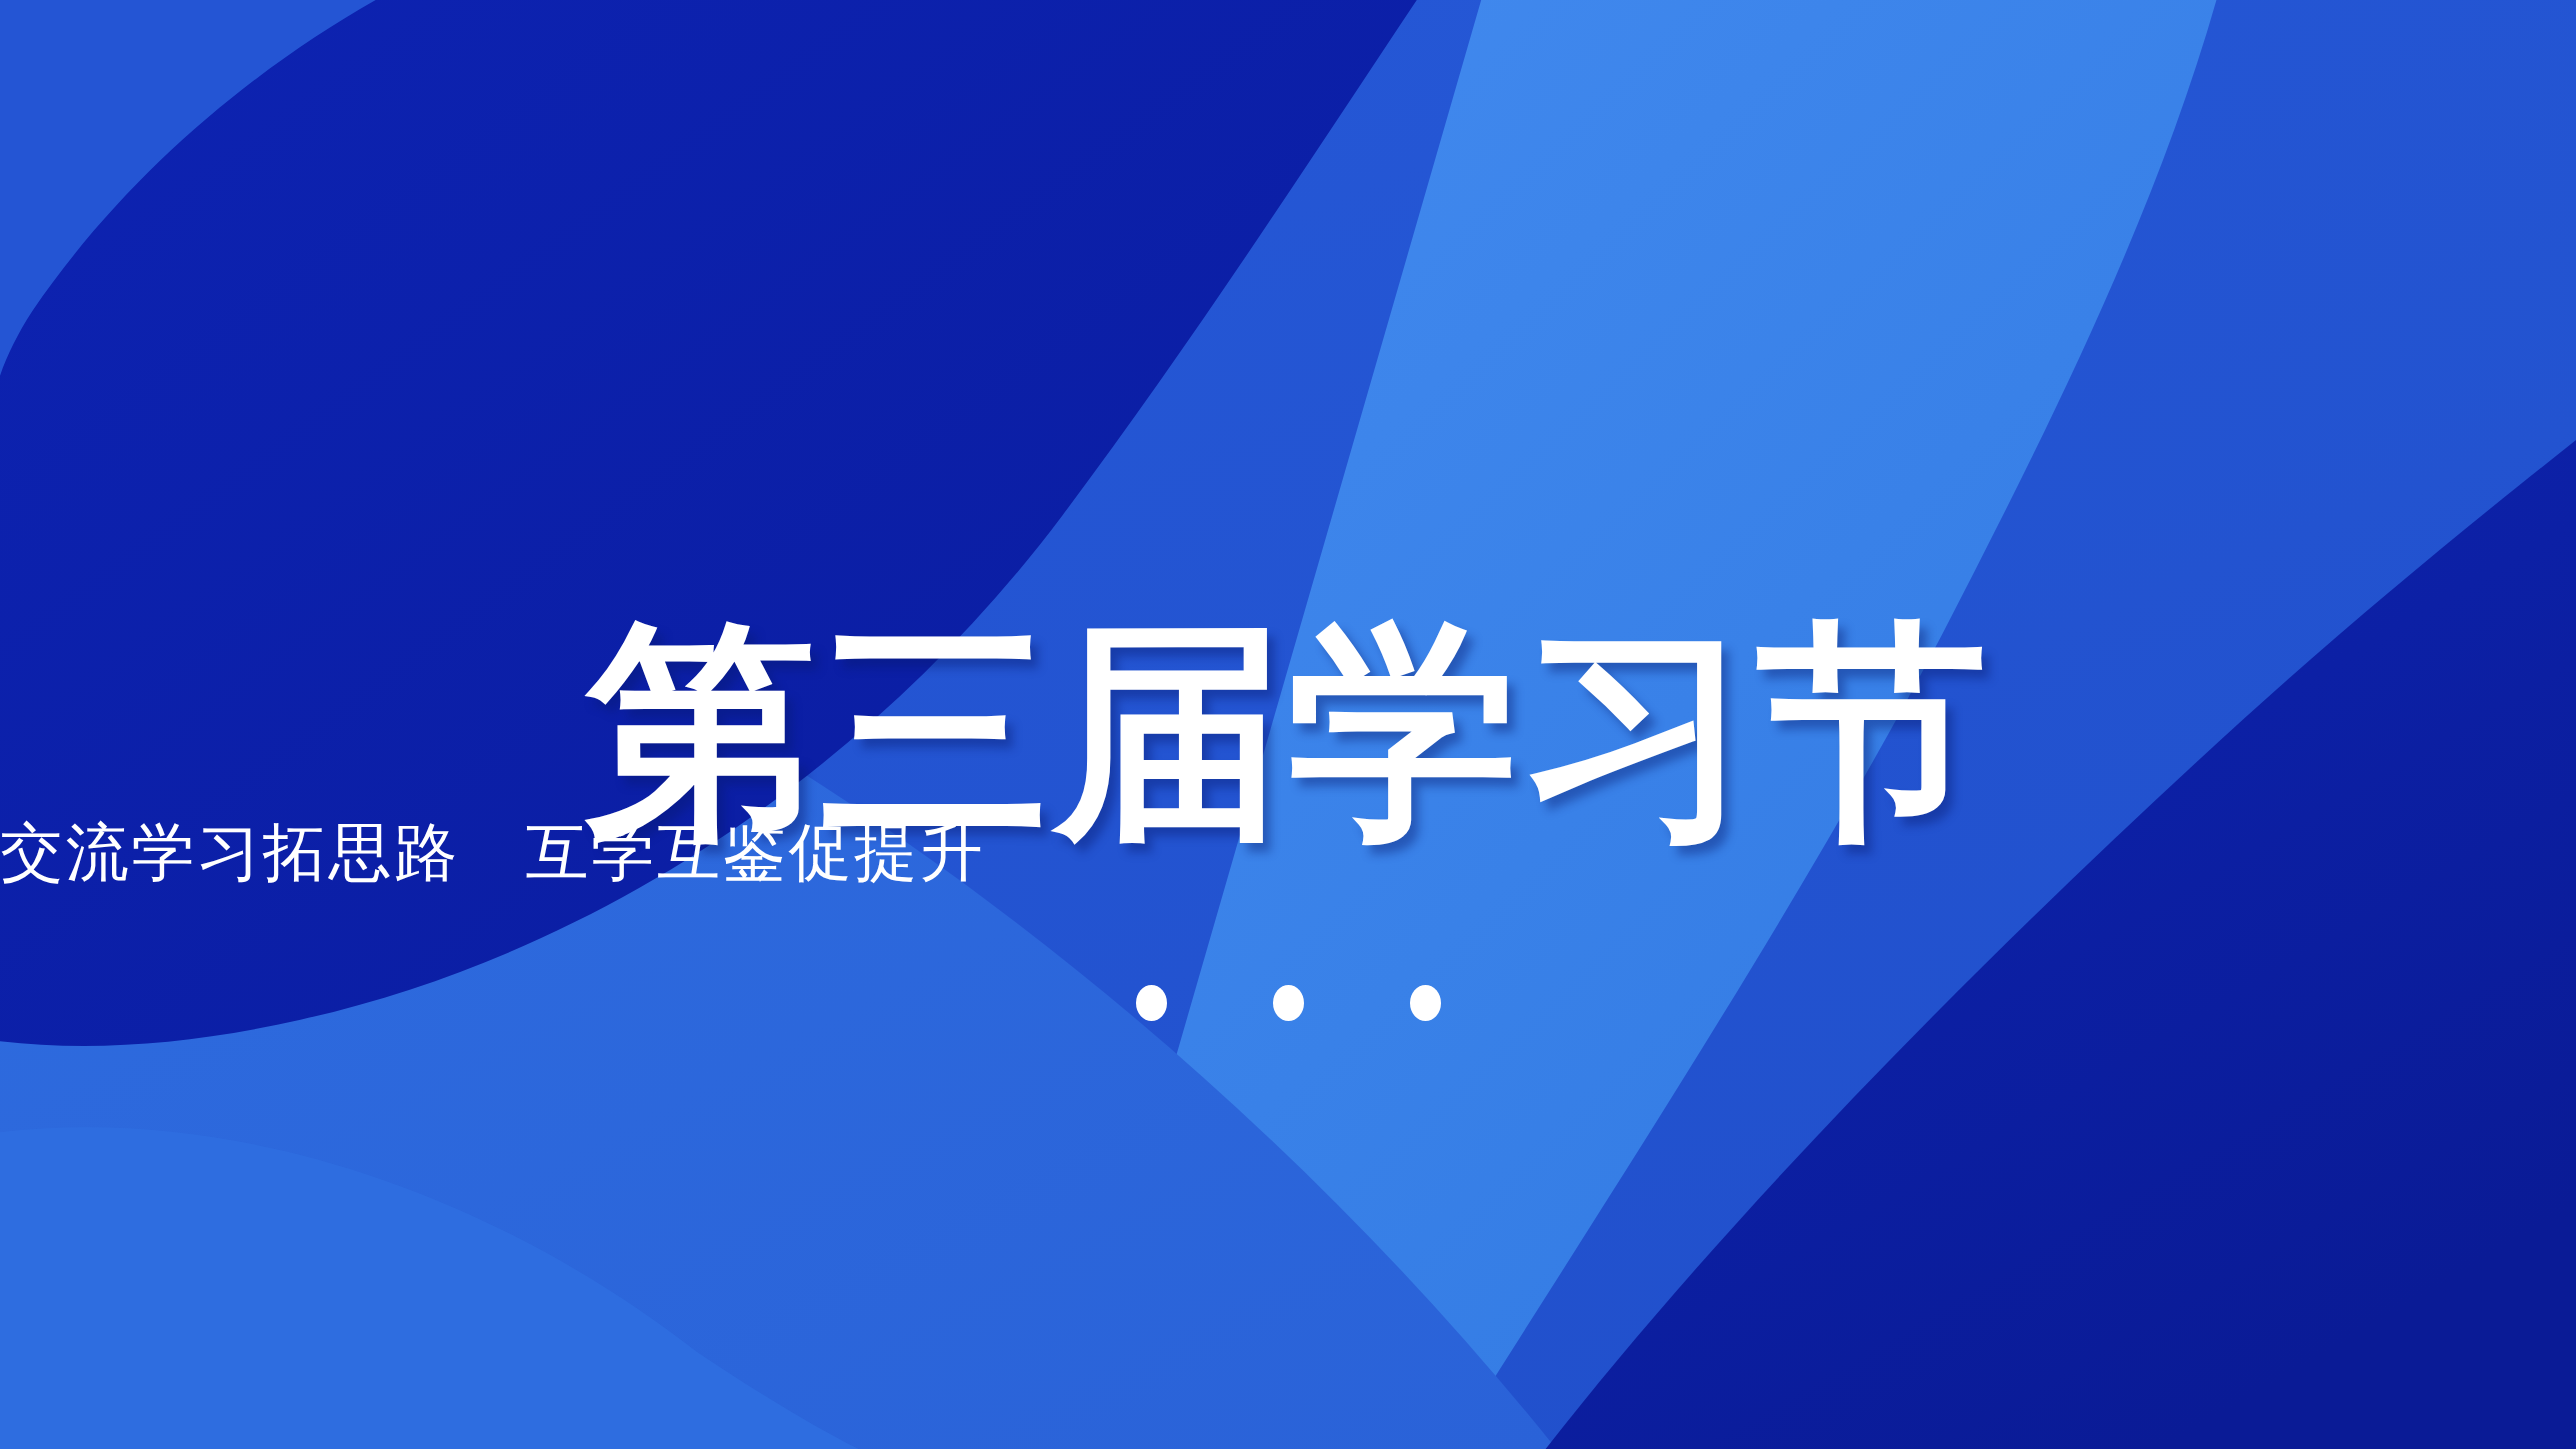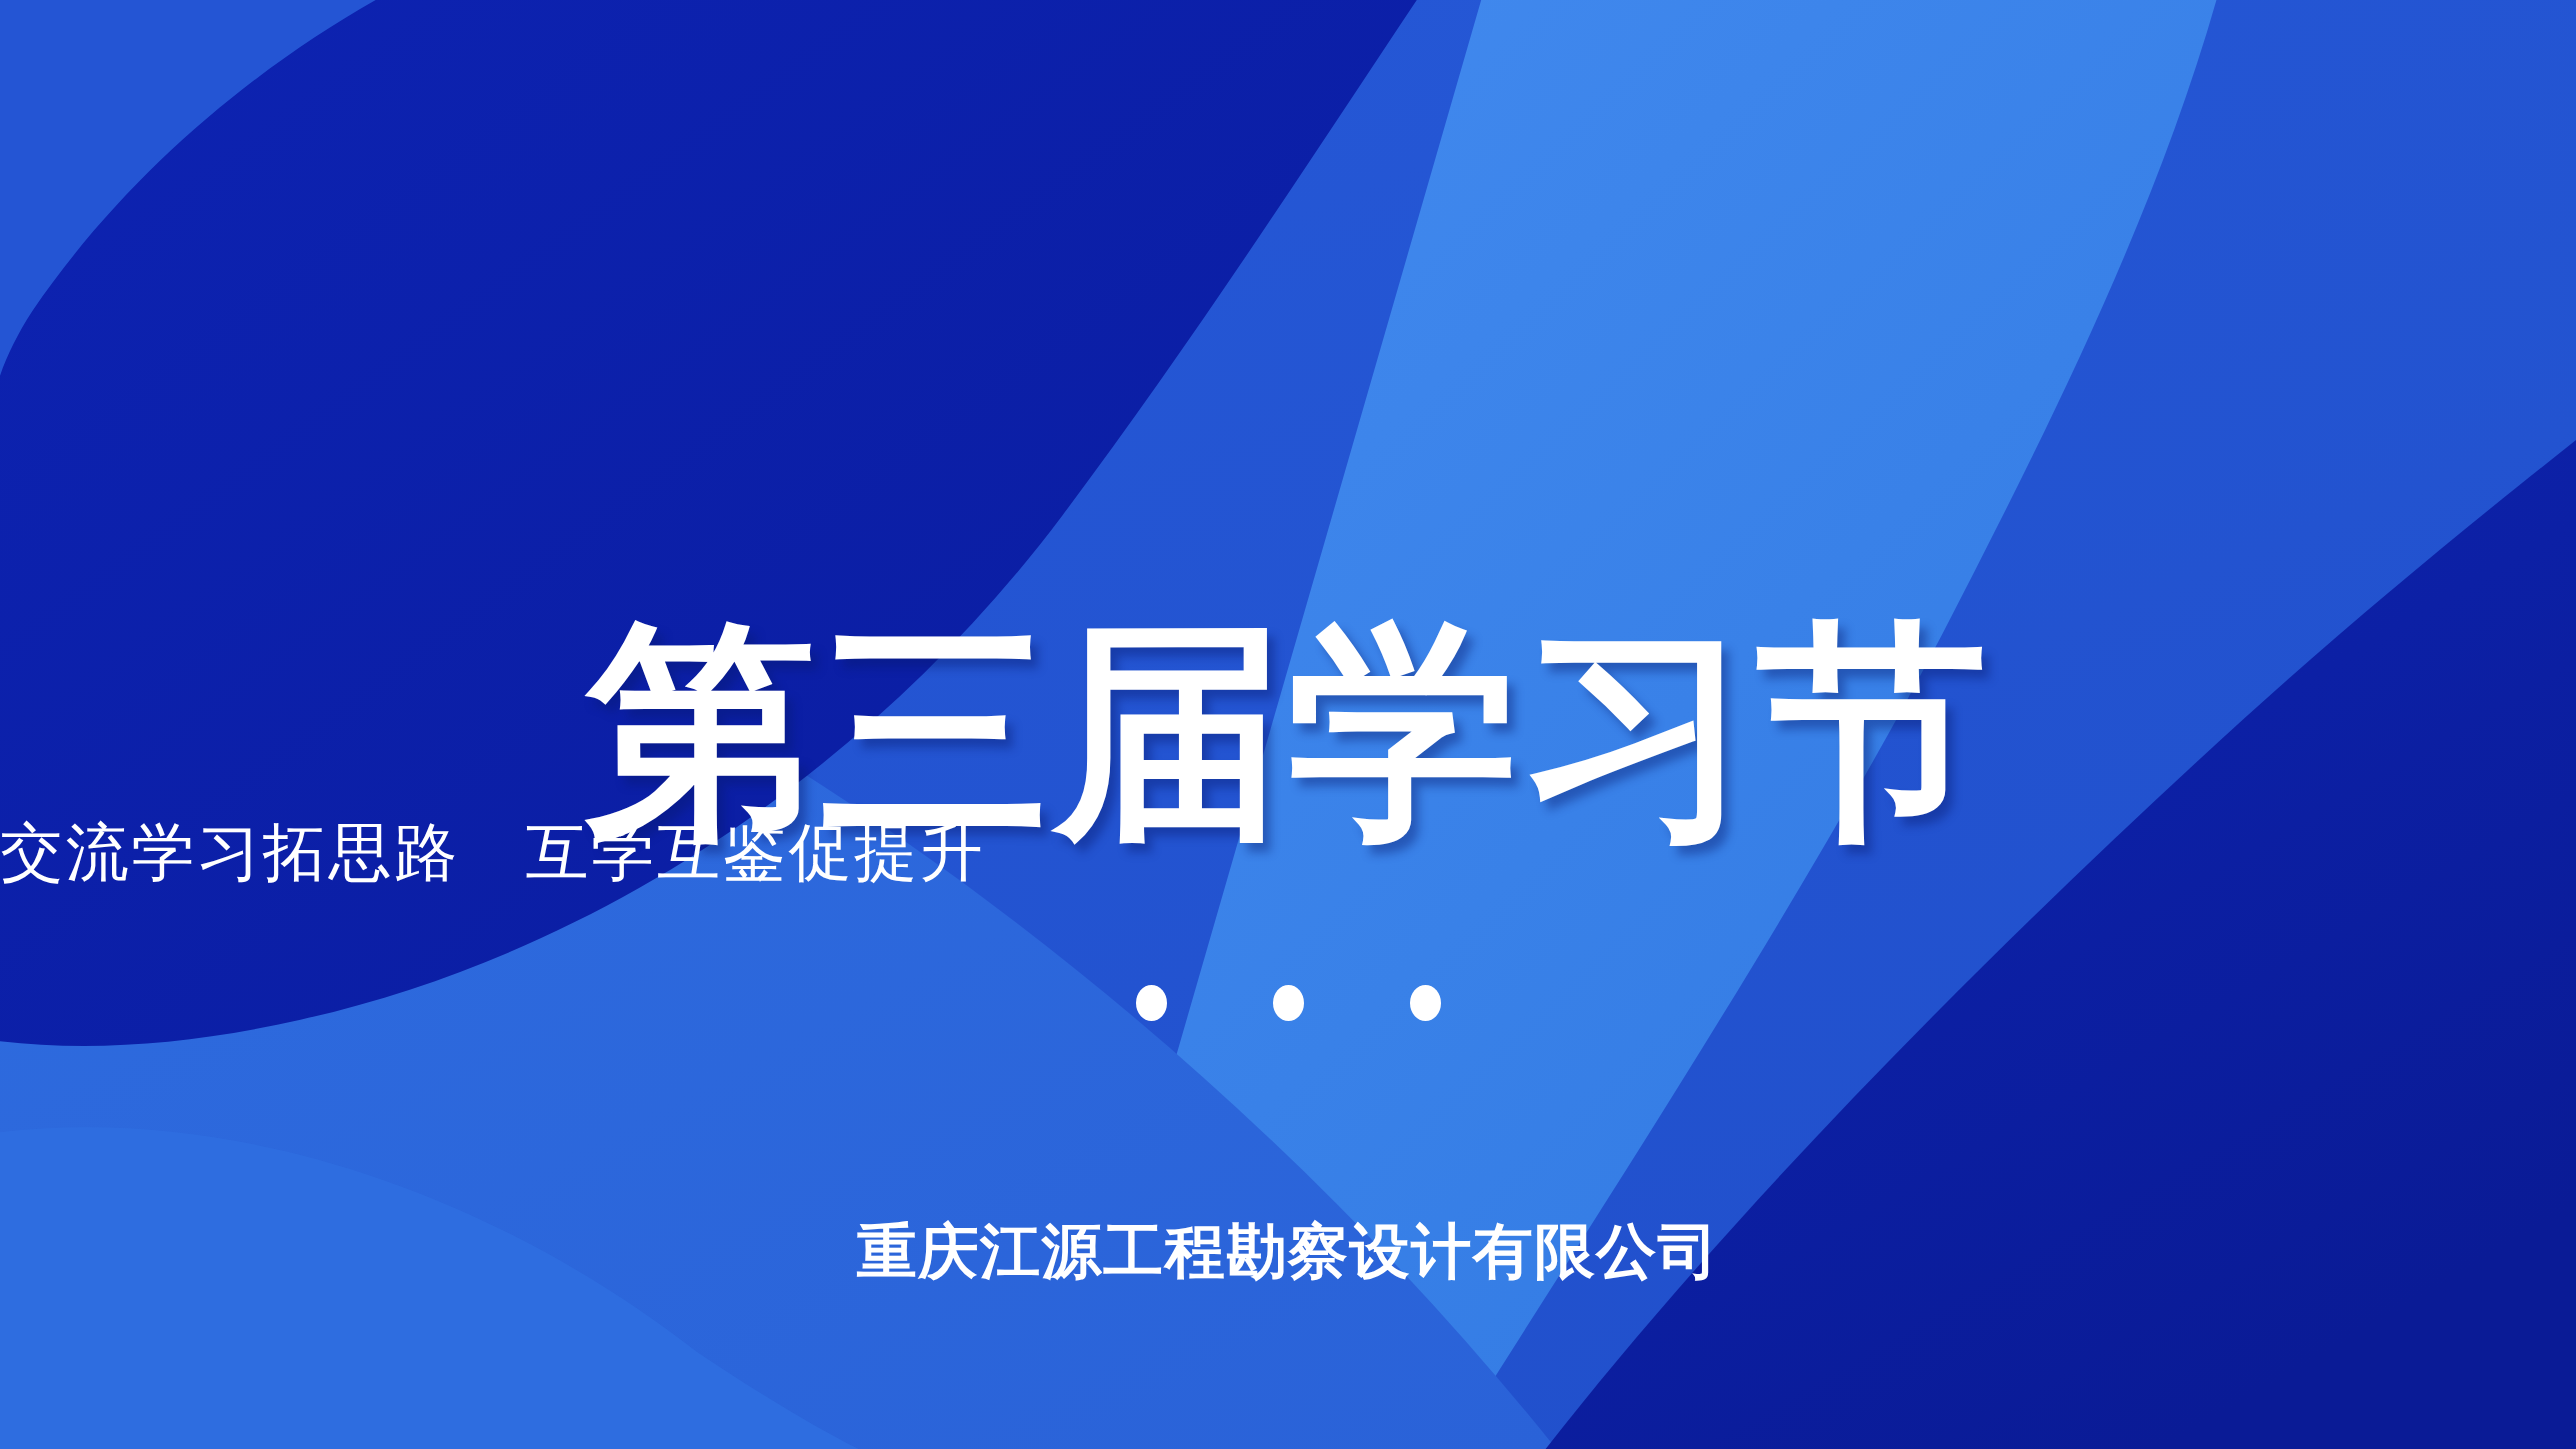--- a/index.html
+++ b/index.html
@@ -152,17 +152,16 @@
     <h1 class="title">第三届学习节</h1>
 
     <div class="subtitle">交流学习拓思路　互学互鉴促提升</div>
 
     <div class="dots">
       <span class="dot"></span>
       <span class="dot"></span>
       <span class="dot"></span>
     </div>
 
-    <div class="org">重庆江源工程勘察设计有限公司</div>
 
   </div>
 </div>
 
 
 </body></html>

